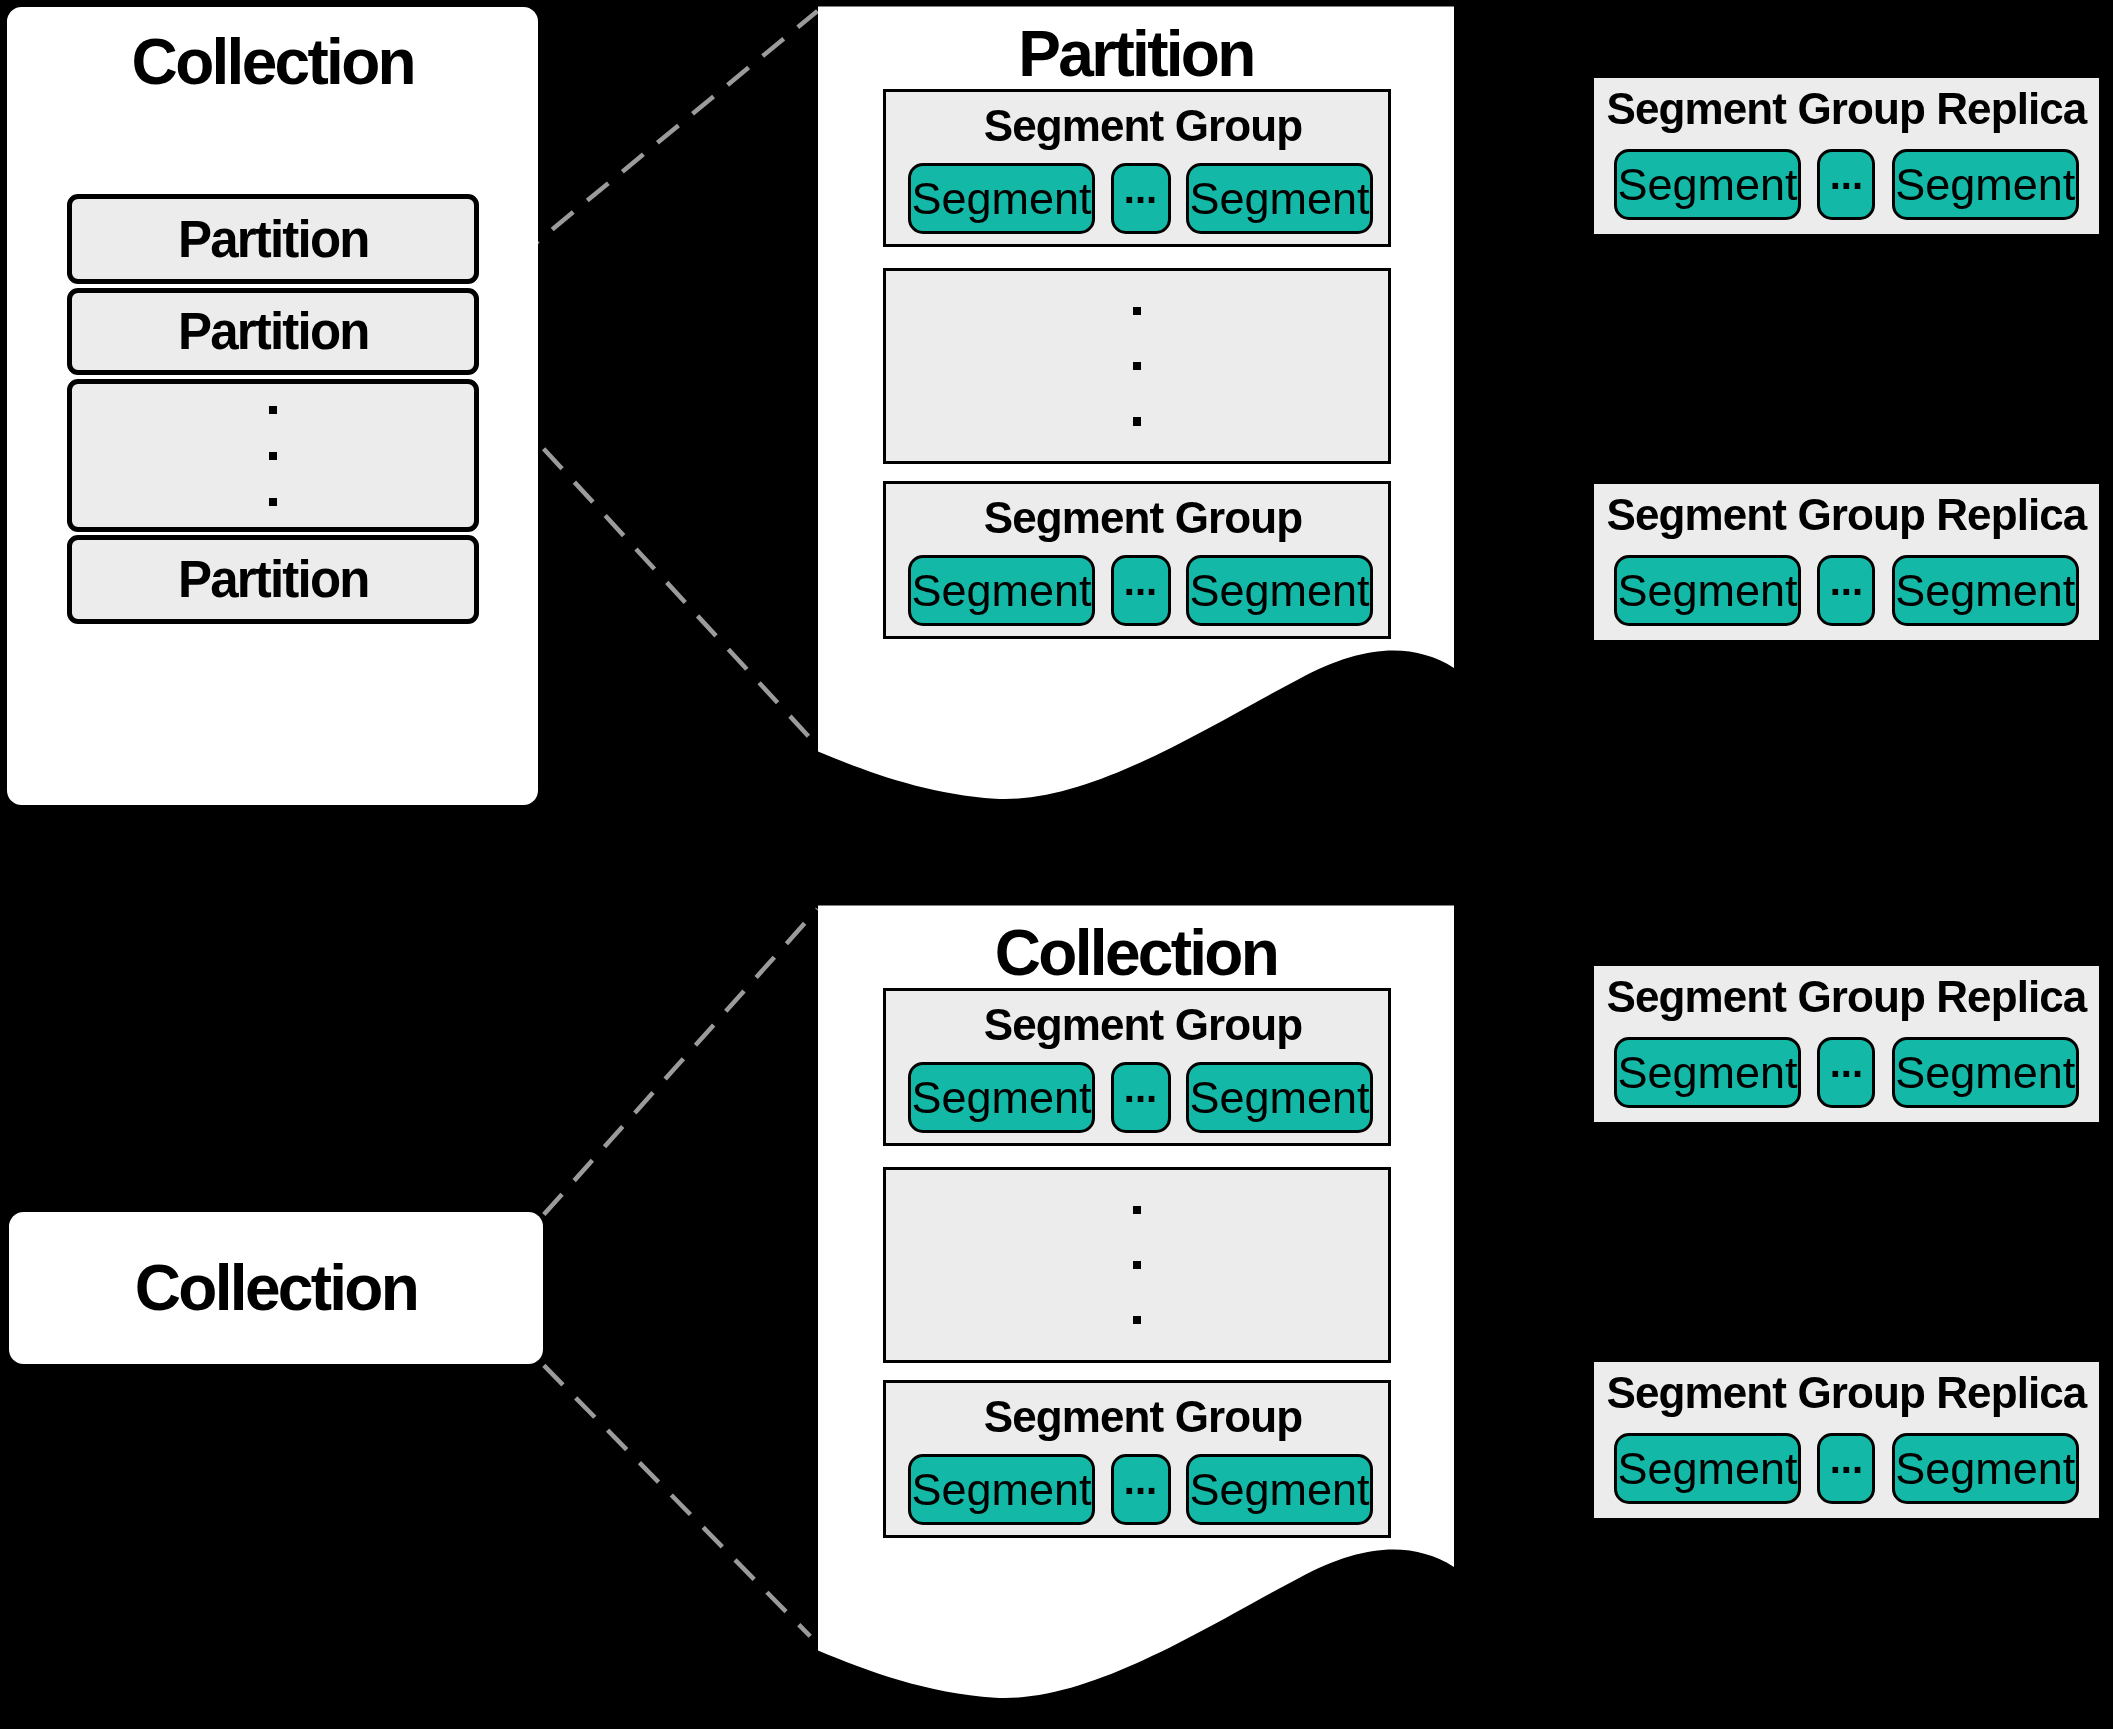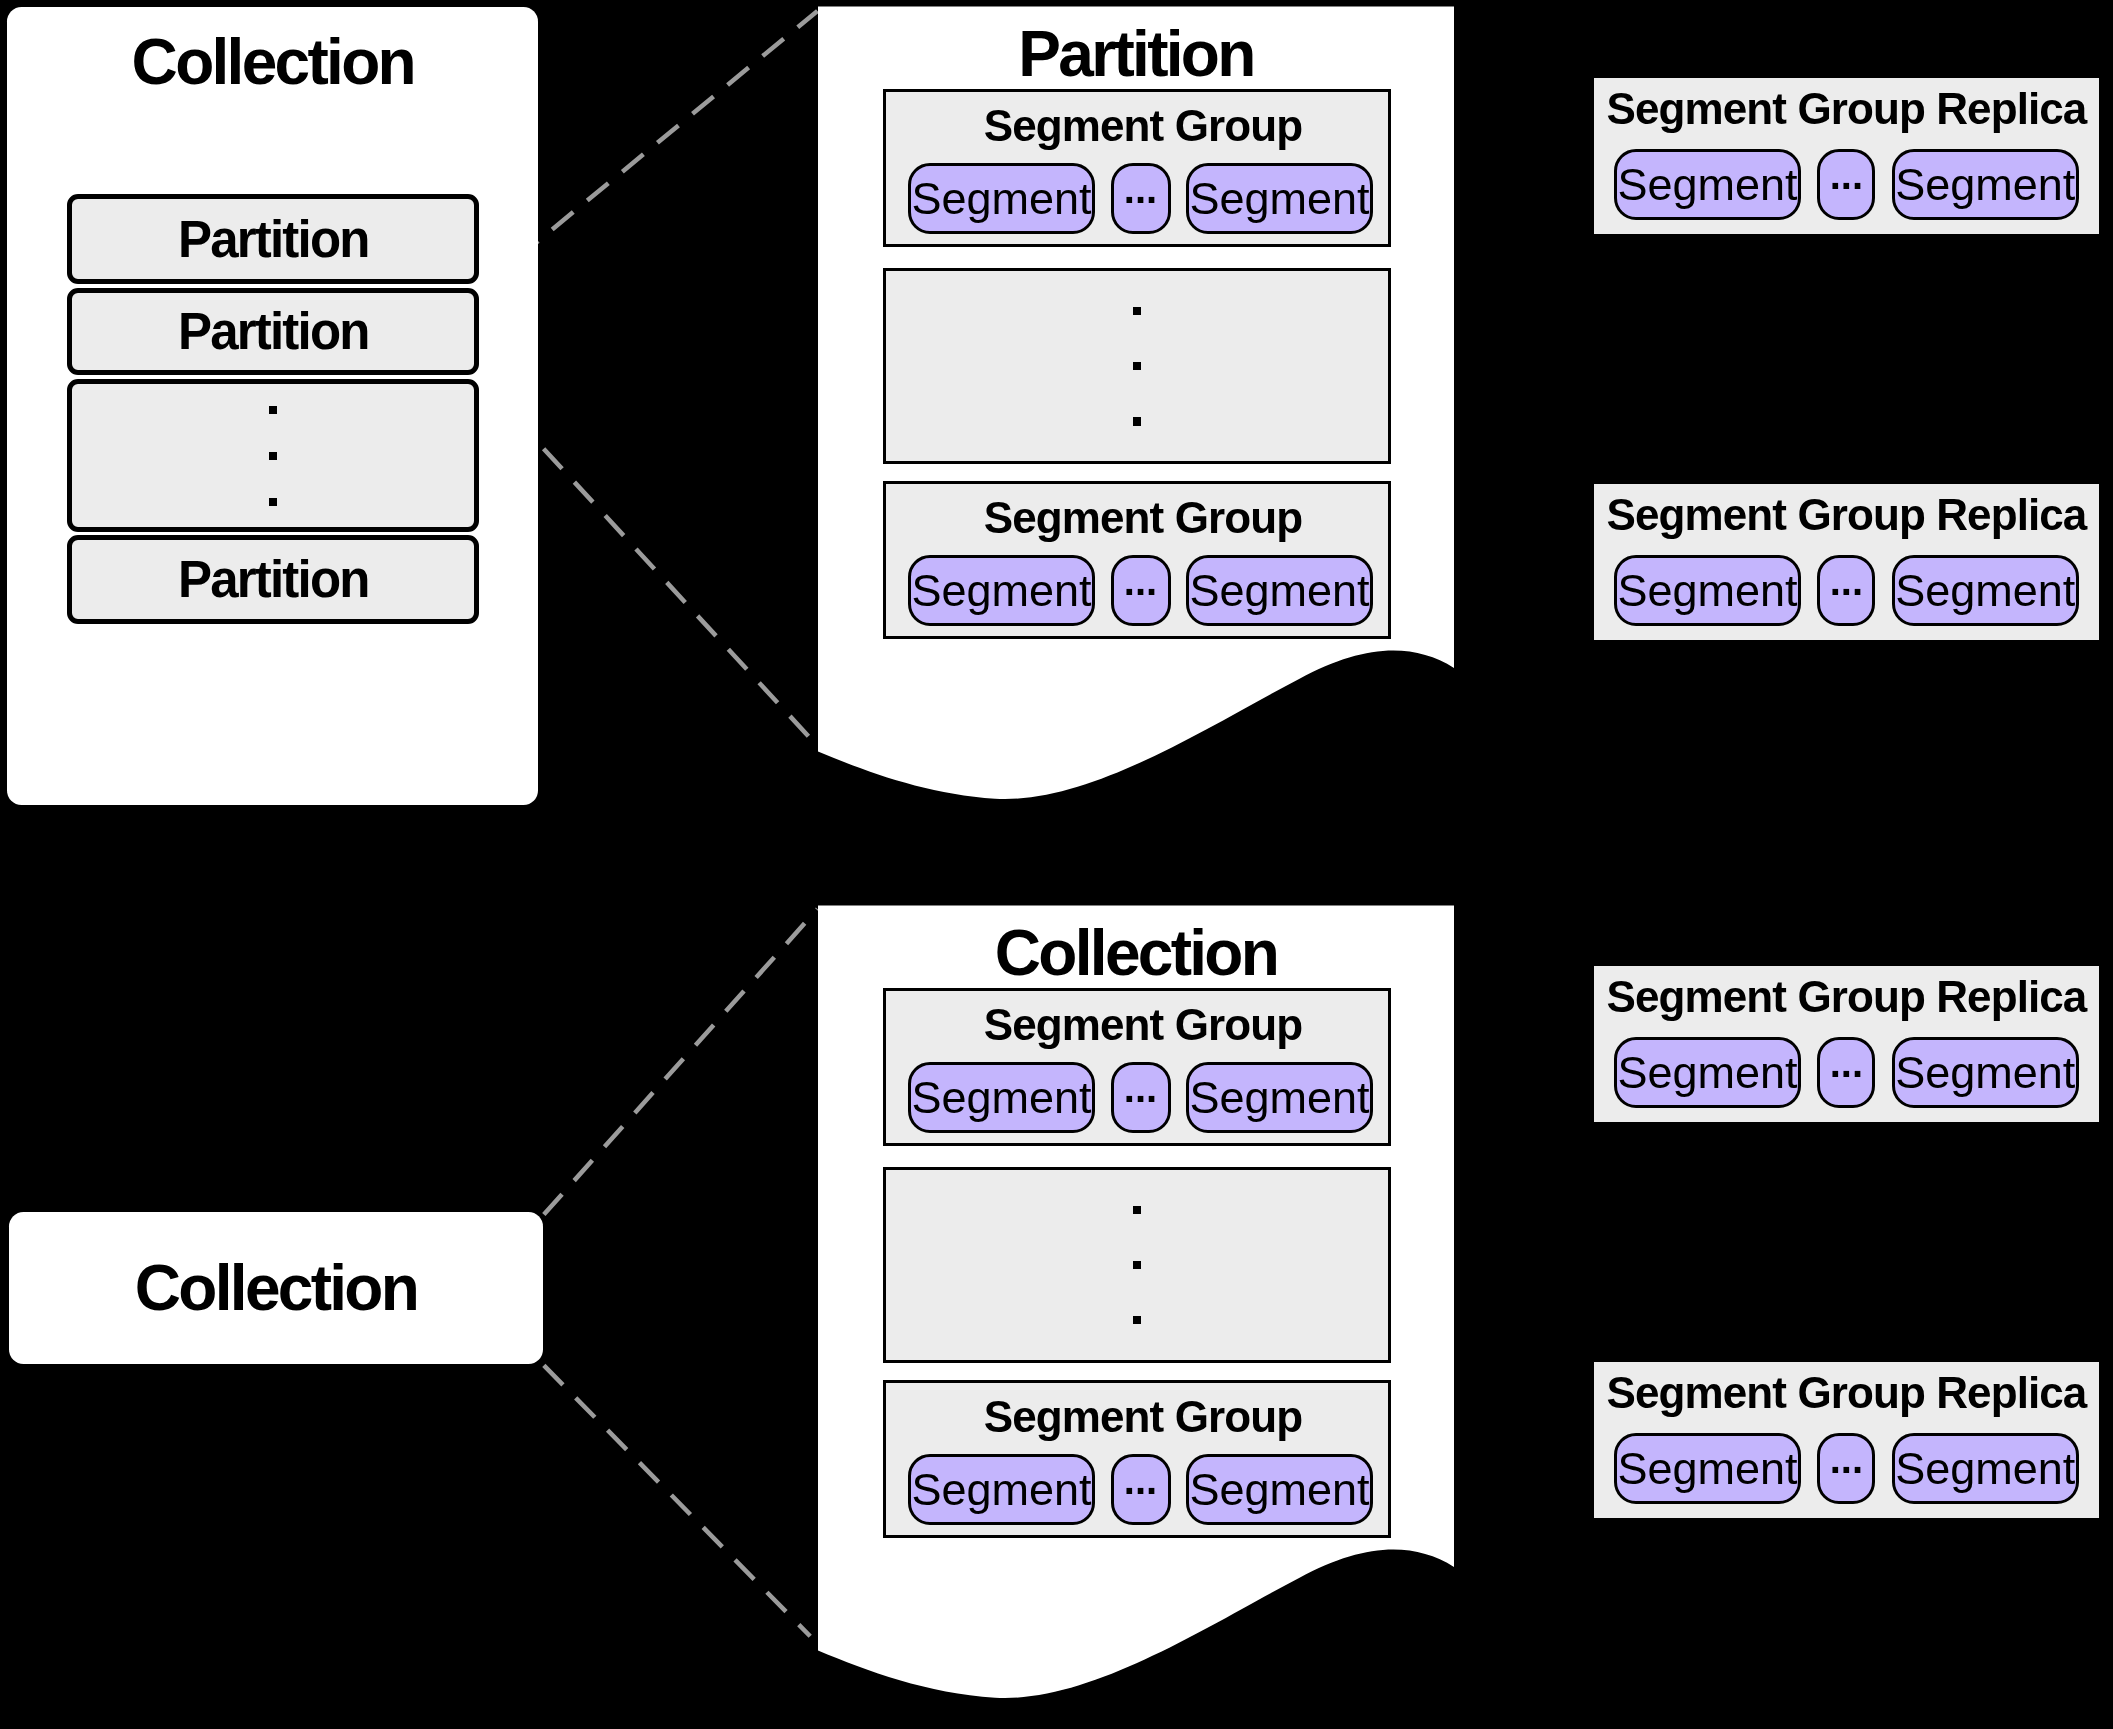--- a/index.html
+++ b/index.html
@@ -43,21 +43,21 @@
   }
   .sg-title{
     position:absolute;left:0;right:0;top:9px;text-align:center;
     font-size:44px;font-weight:bold;letter-spacing:-0.9px;padding-left:12px;
   }
   .sg-row{
     position:absolute;left:22px;right:21px;top:71px;height:71px;
     display:flex;gap:15.5px;
   }
   .seg{
-    height:100%;background:#c4b5fd;border:3.6px solid #000;border-radius:22px;box-sizing:border-box;
+    height:100%;background:#14b8a6;border:3.6px solid #000;border-radius:15px;box-sizing:border-box;
     display:flex;align-items:center;justify-content:center;
     font-size:45px;font-weight:normal;flex:0 0 auto;width:187px;
   }
   .seg-dots{width:60px;font-weight:bold;font-size:40px;}
   .seg-dots span{transform:translateY(-20%);display:block;}
   .sg1{top:83px;}
   .dbox{
     left:65px;top:262px;width:508px;height:196px;background:#ececec;border:3.6px solid #000;
     box-sizing:border-box;display:flex;flex-direction:column;align-items:center;justify-content:center;gap:47px;
   }

